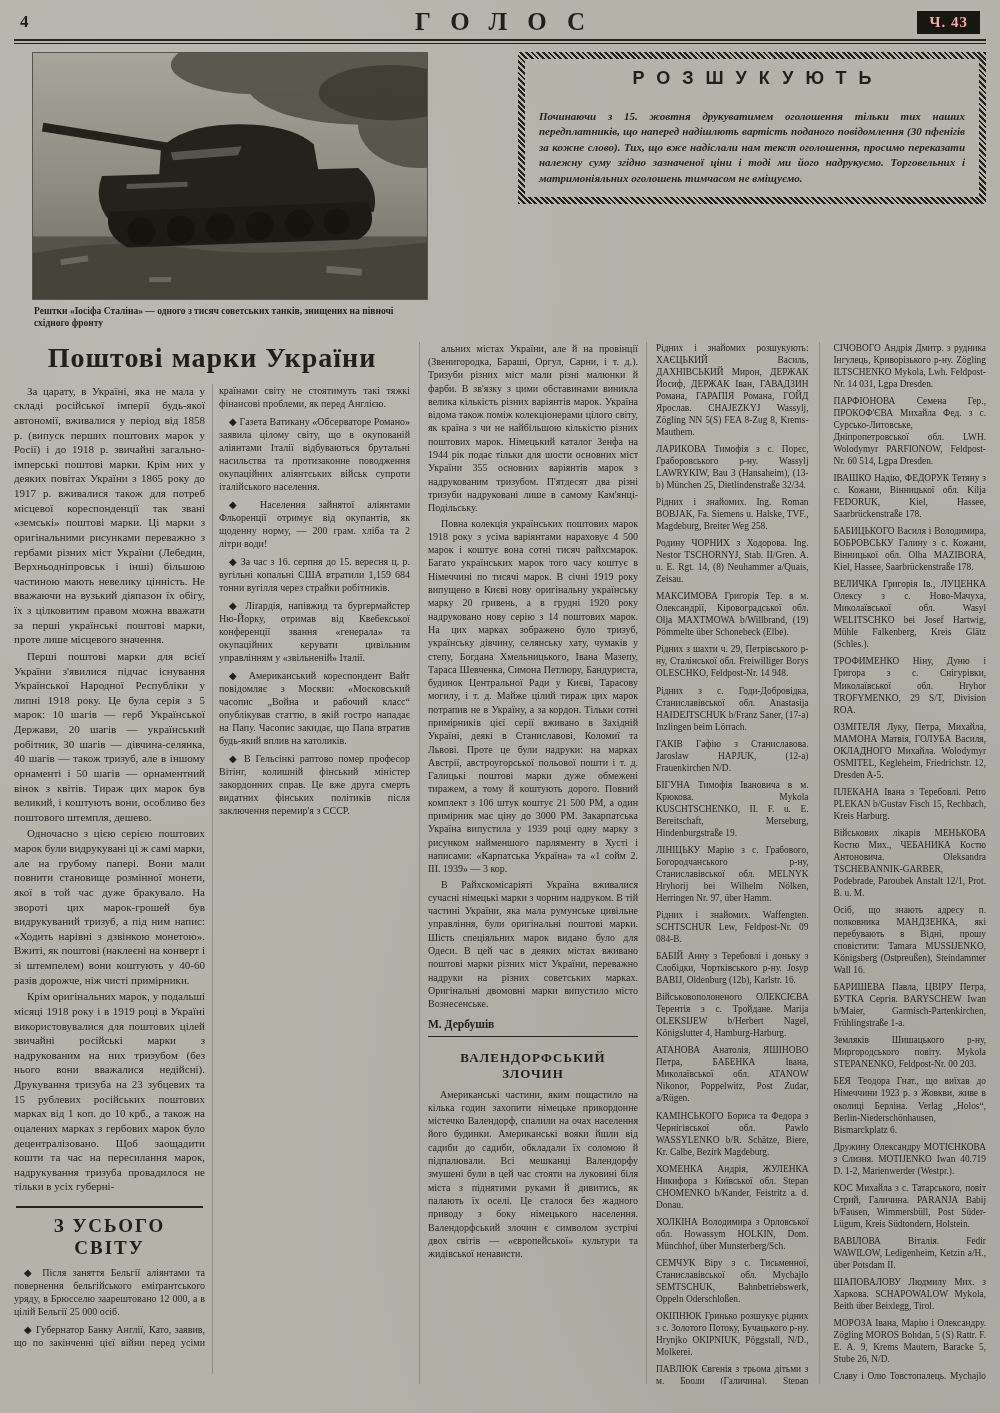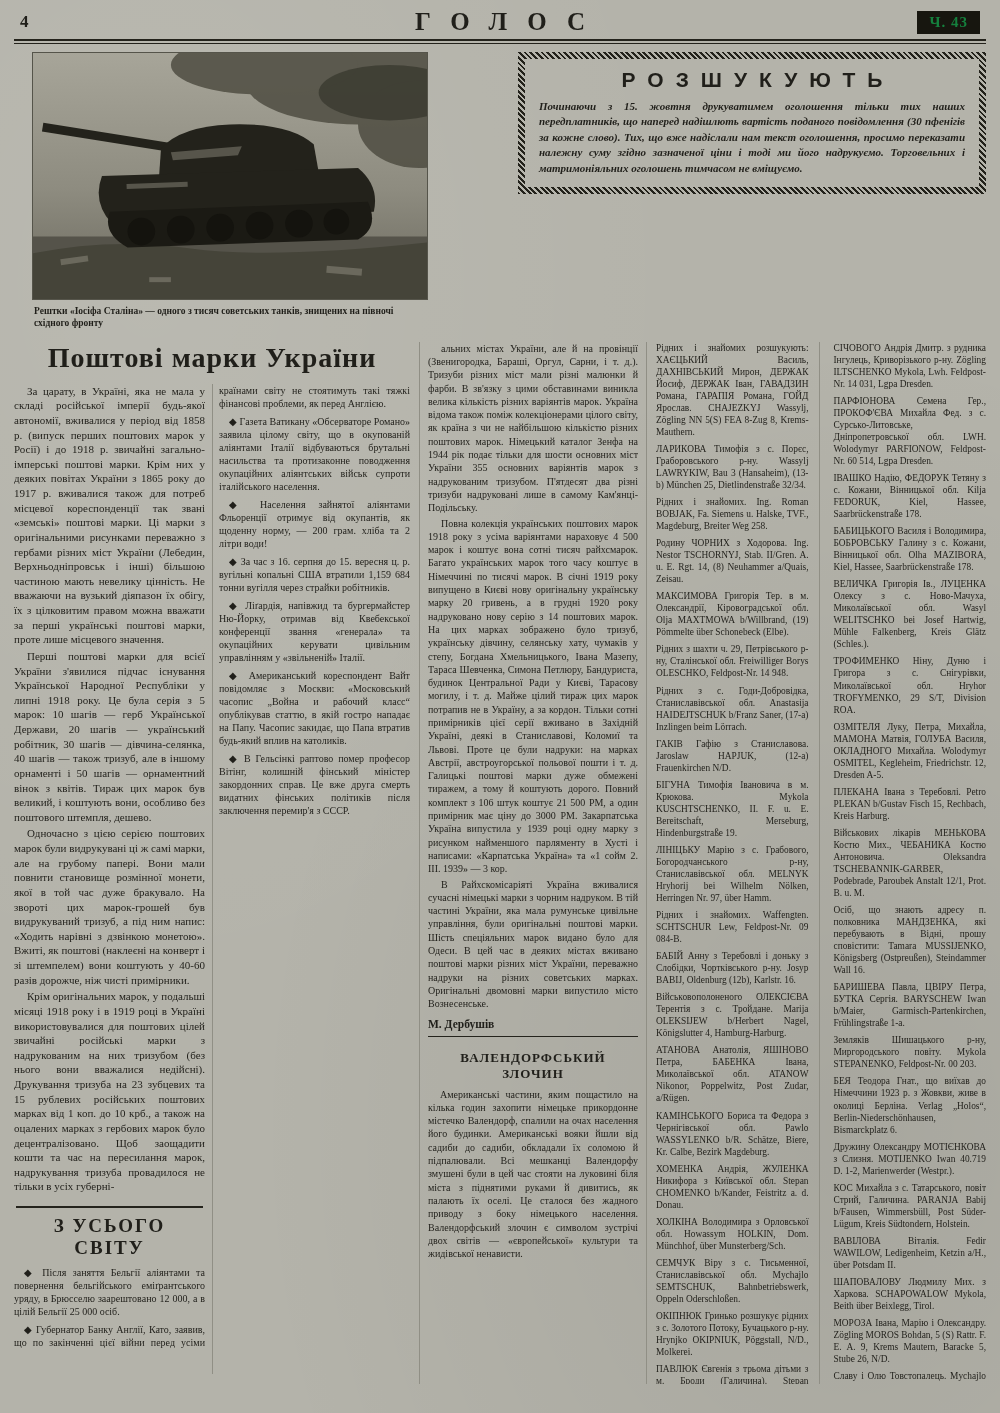--- a/index.html
+++ b/index.html
@@ -11,34 +11,34 @@
     background:
       radial-gradient(ellipse at 15% 20%, rgba(255,255,255,.08), transparent 45%),
       radial-gradient(ellipse at 85% 80%, rgba(0,0,0,.07), transparent 50%),
       #b4b3aa;
   }
   
   .masthead{ display:flex; align-items:center; padding:2px 6px 3px; }
   .pagenum{ font-size:17px; font-weight:bold; width:120px; }
   .mast-title{ flex:1; text-align:center; font-size:25px; font-weight:bold; letter-spacing:20px; text-indent:20px; }
   .issue-badge{ width:120px; display:flex; justify-content:flex-end; }
-  .issue-badge span{ background:#17160f; color:#15803d; font-weight:bold; font-size:15px; padding:3px 12px; letter-spacing:1px; }
+  .issue-badge span{ background:#17160f; color:#fca5a5; font-weight:bold; font-size:15px; padding:3px 12px; letter-spacing:1px; }
   .rule-double{ border-top:2px solid #24231c; border-bottom:1px solid #24231c; height:5px; margin:0 0 8px; }
   
   .top-band{ display:flex; align-items:flex-start; margin-top:4px; }
   .photo-block{ width:396px; flex:none; margin-left:18px; }
   .photo{ height:248px; border:1px solid #55544a; background:#8a887d; overflow:hidden; }
   .photo svg{ display:block; }
   .photo-caption{ font-size:9.5px; font-weight:bold; line-height:1.3; padding:5px 10px 0 2px; text-align:left; }
   .wanted-box{
     width:468px; margin-left:auto; padding:9px 14px 11px;
     border:7px solid #23221b;
     border-image: repeating-linear-gradient(45deg,#23221b 0 2px, rgba(180,179,170,0) 2px 4px) 7;
   }
-  .wanted-title{ text-align:center; font-family:"Liberation Sans","DejaVu Sans",sans-serif; font-size:21px; font-weight:bold; letter-spacing:12px; text-indent:12px; margin-bottom:7px; }
+  .wanted-title{ text-align:center; font-family:"Liberation Sans","DejaVu Sans",sans-serif; font-size:18px; font-weight:bold; letter-spacing:12px; text-indent:12px; margin-bottom:20px; }
   .wanted-body{ font-size:11px; font-weight:bold; font-style:italic; line-height:1.4; text-align:justify; }
   
   .main-band{ display:flex; gap:9px; margin-top:12px; height:1042px; overflow:hidden; }
   .article-block{ width:396px; flex:none; }
   .headline{ font-size:28px; font-weight:bold; text-align:center; letter-spacing:1px; margin:0 0 10px; }
   .article-cols{ column-count:2; column-gap:14px; column-rule:1px solid #908f85; height:calc(100% - 52px); overflow:hidden; column-fill:auto; }
   p.body{ font-size:11px; line-height:1.33; text-align:justify; text-indent:13px; margin-bottom:2px; }
   .section-head{
     font-size:19px; font-weight:bold; text-align:center; letter-spacing:2px;
     border-top:2px solid #24231c; margin:12px 2px 7px; padding-top:7px; break-inside:avoid;

